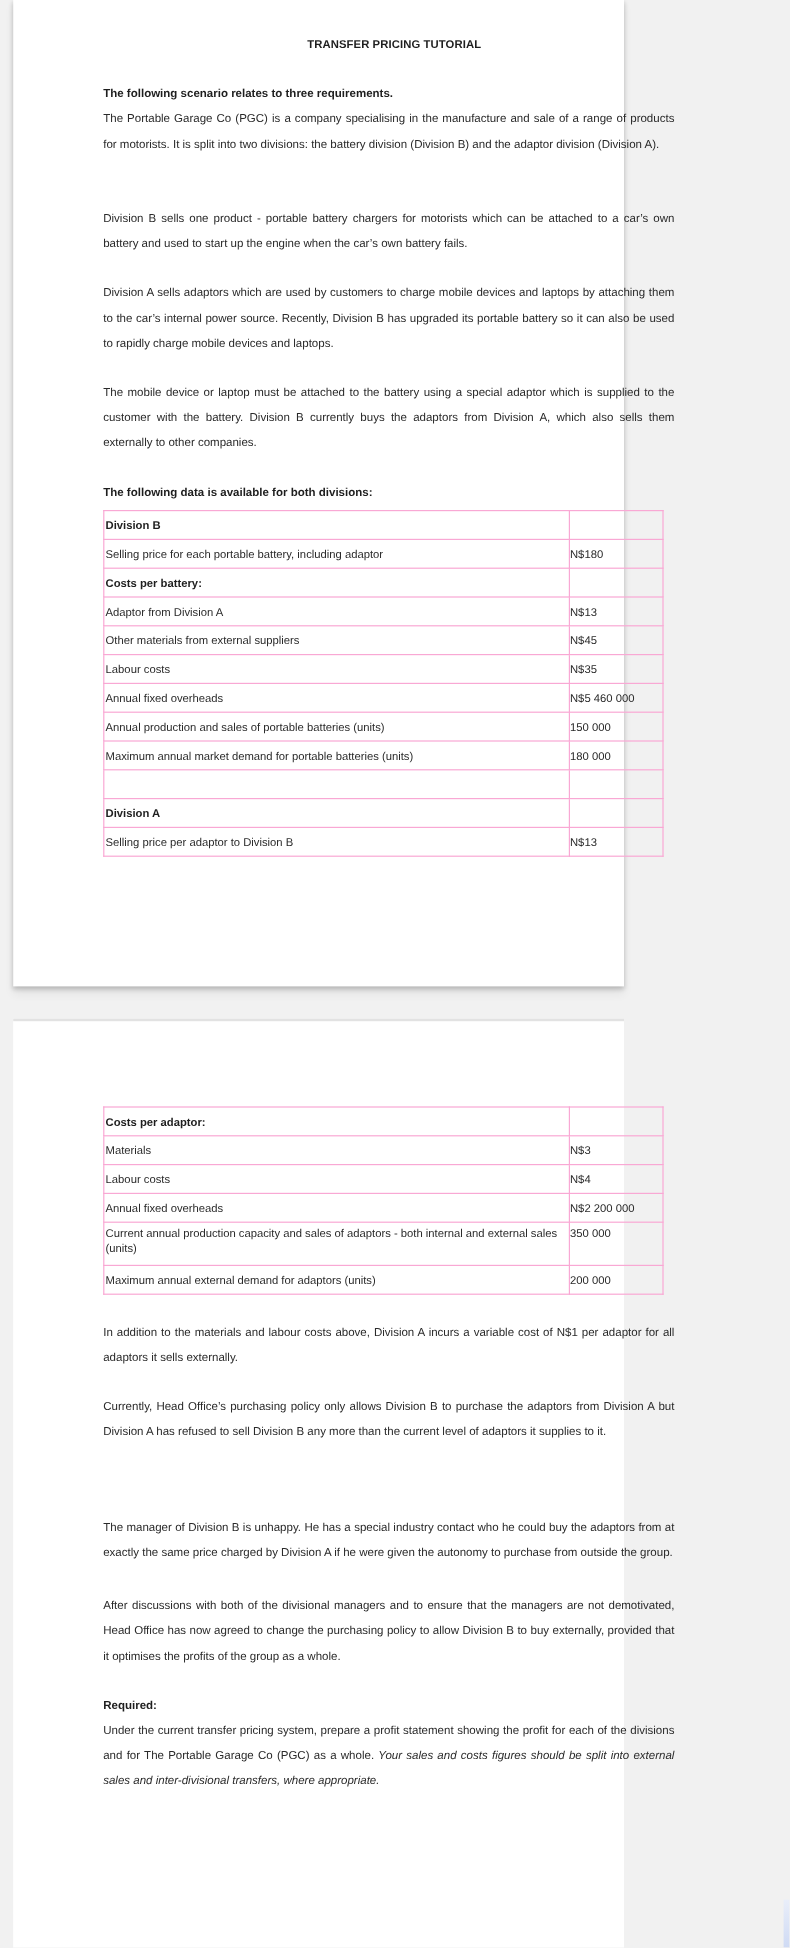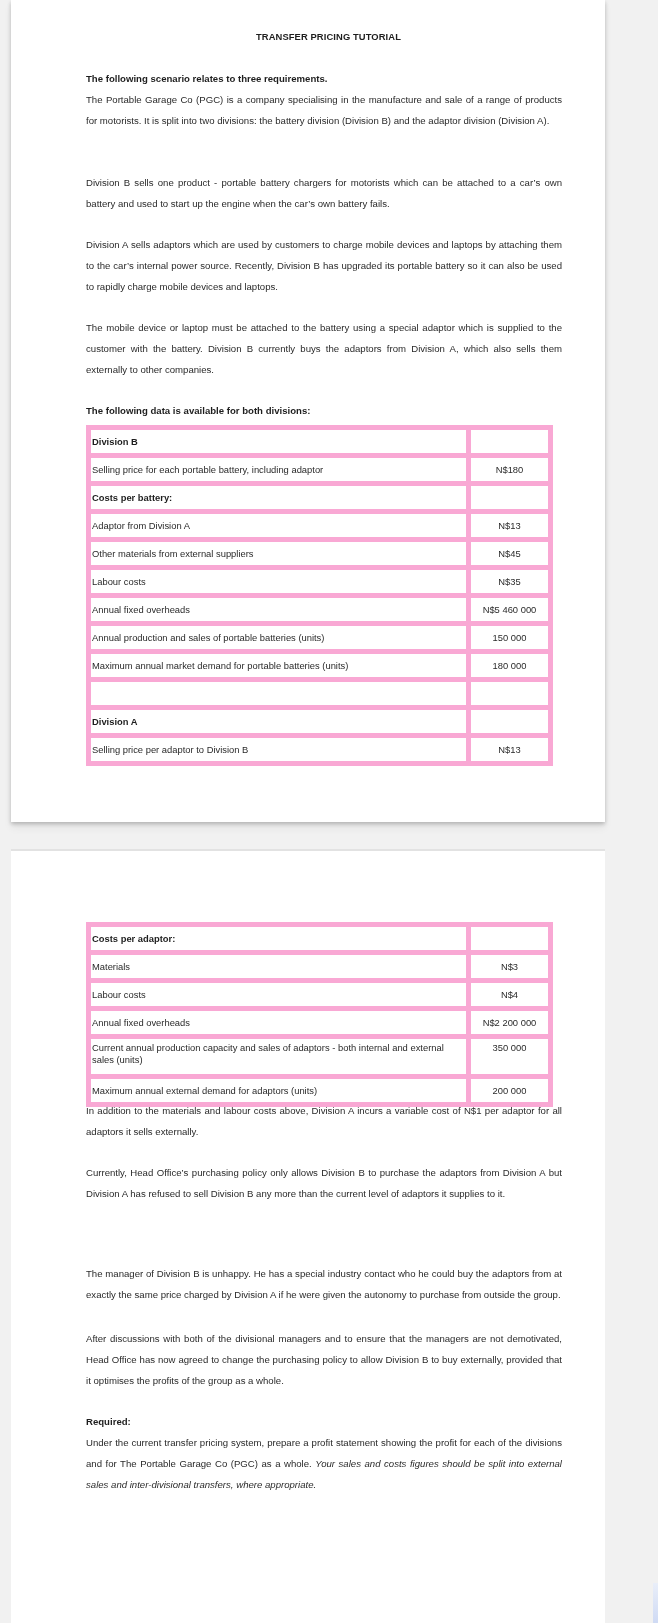--- a/index.html
+++ b/index.html
@@ -13,21 +13,21 @@
       color: #2a2a2a;
     }
     .viewer {
       position: relative;
       width: 658px;
       height: 1623px;
     }
     .page {
       position: absolute;
       left: 11px;
-      width: 594px;
+      width: 509px;
       background: #ffffff;
     }
     .page.p1 {
       top: 0;
       height: 822px;
       box-shadow: 0 2px 4px rgba(0,0,0,0.22), 0 6px 8px rgba(0,0,0,0.06);
     }
     .page.p2 {
       top: 849px;
       height: 774px;
@@ -57,29 +57,28 @@
     }
     .bold { font-weight: bold; color: #1e1e1e; }
     .italic { font-style: italic; }
     table.data {
       border-collapse: collapse;
       width: 467px;
       font-size: 9.4px;
       table-layout: fixed;
     }
     table.data td {
-      border: 5px solid #f9a8d4;
+      border: 1px solid #f9a8d4;
       height: 23px;
       padding: 0 0 0 1px;
       vertical-align: middle;
       line-height: 12px;
     }
     table.data td.val {
       width: 77px;
-      text-align: center;
       padding: 0;
     }
     table.data td.ind { }
     table.data tr.soft td { border-top-color: #bdbdbd; }
     table.data td.top { vertical-align: top; padding-top: 3px; }
     table.data tr.tall td { height: 32px; }
     .ghost {
       position: absolute;
       right: 0;
       bottom: 0;

